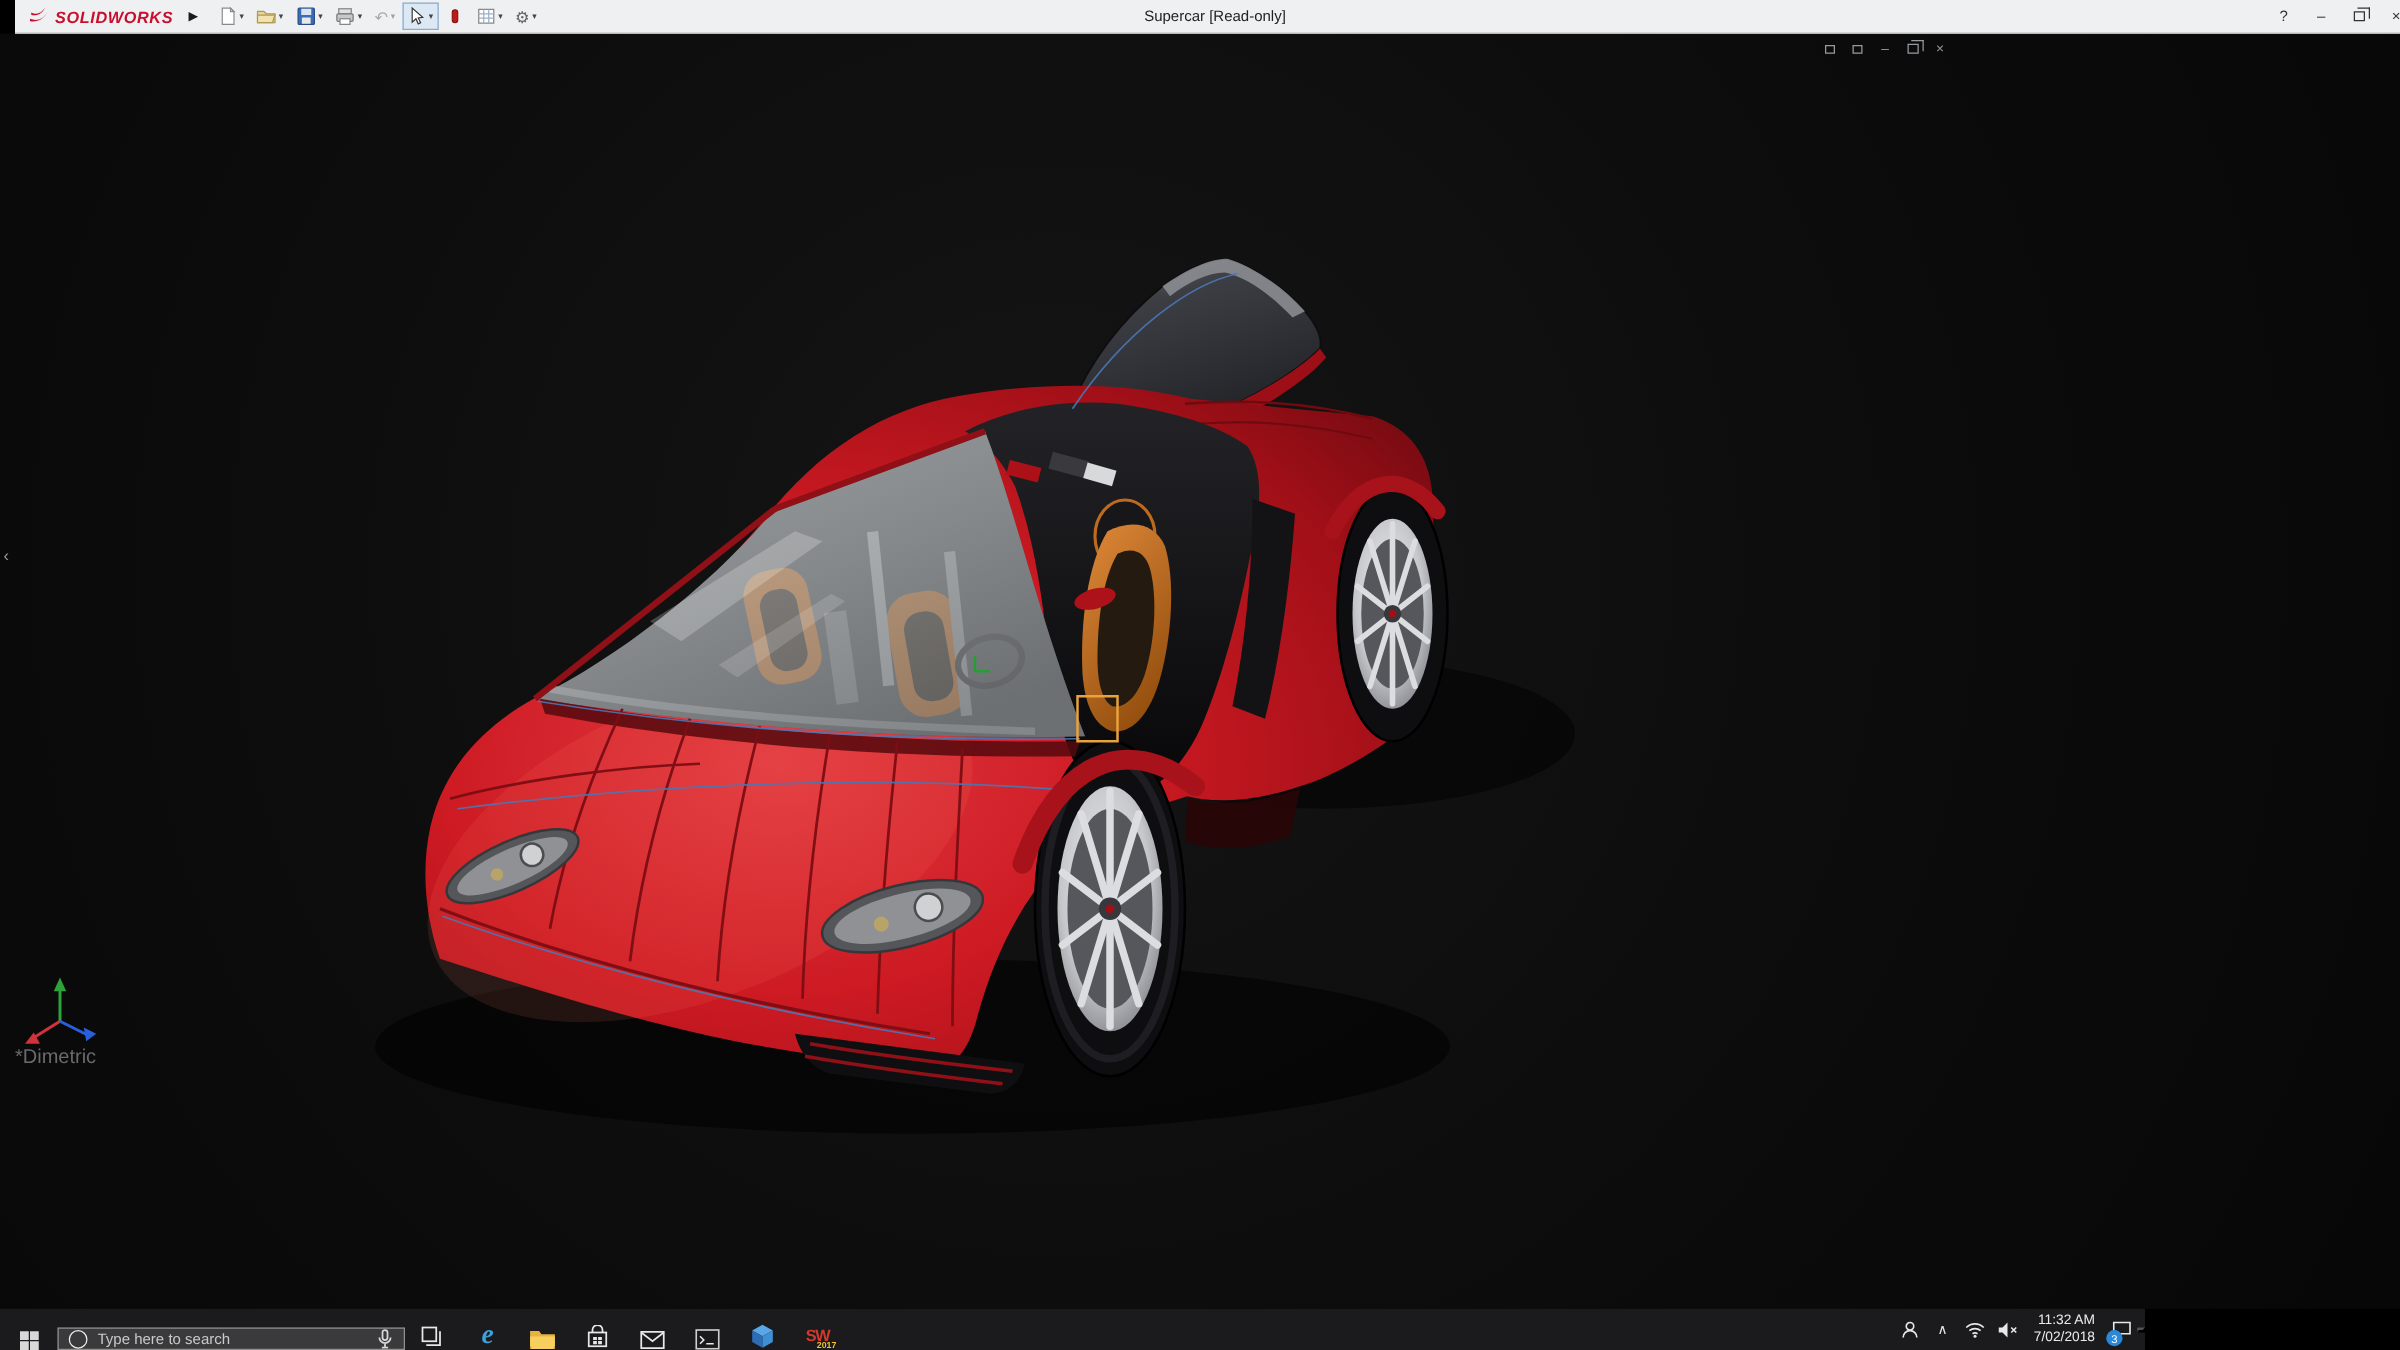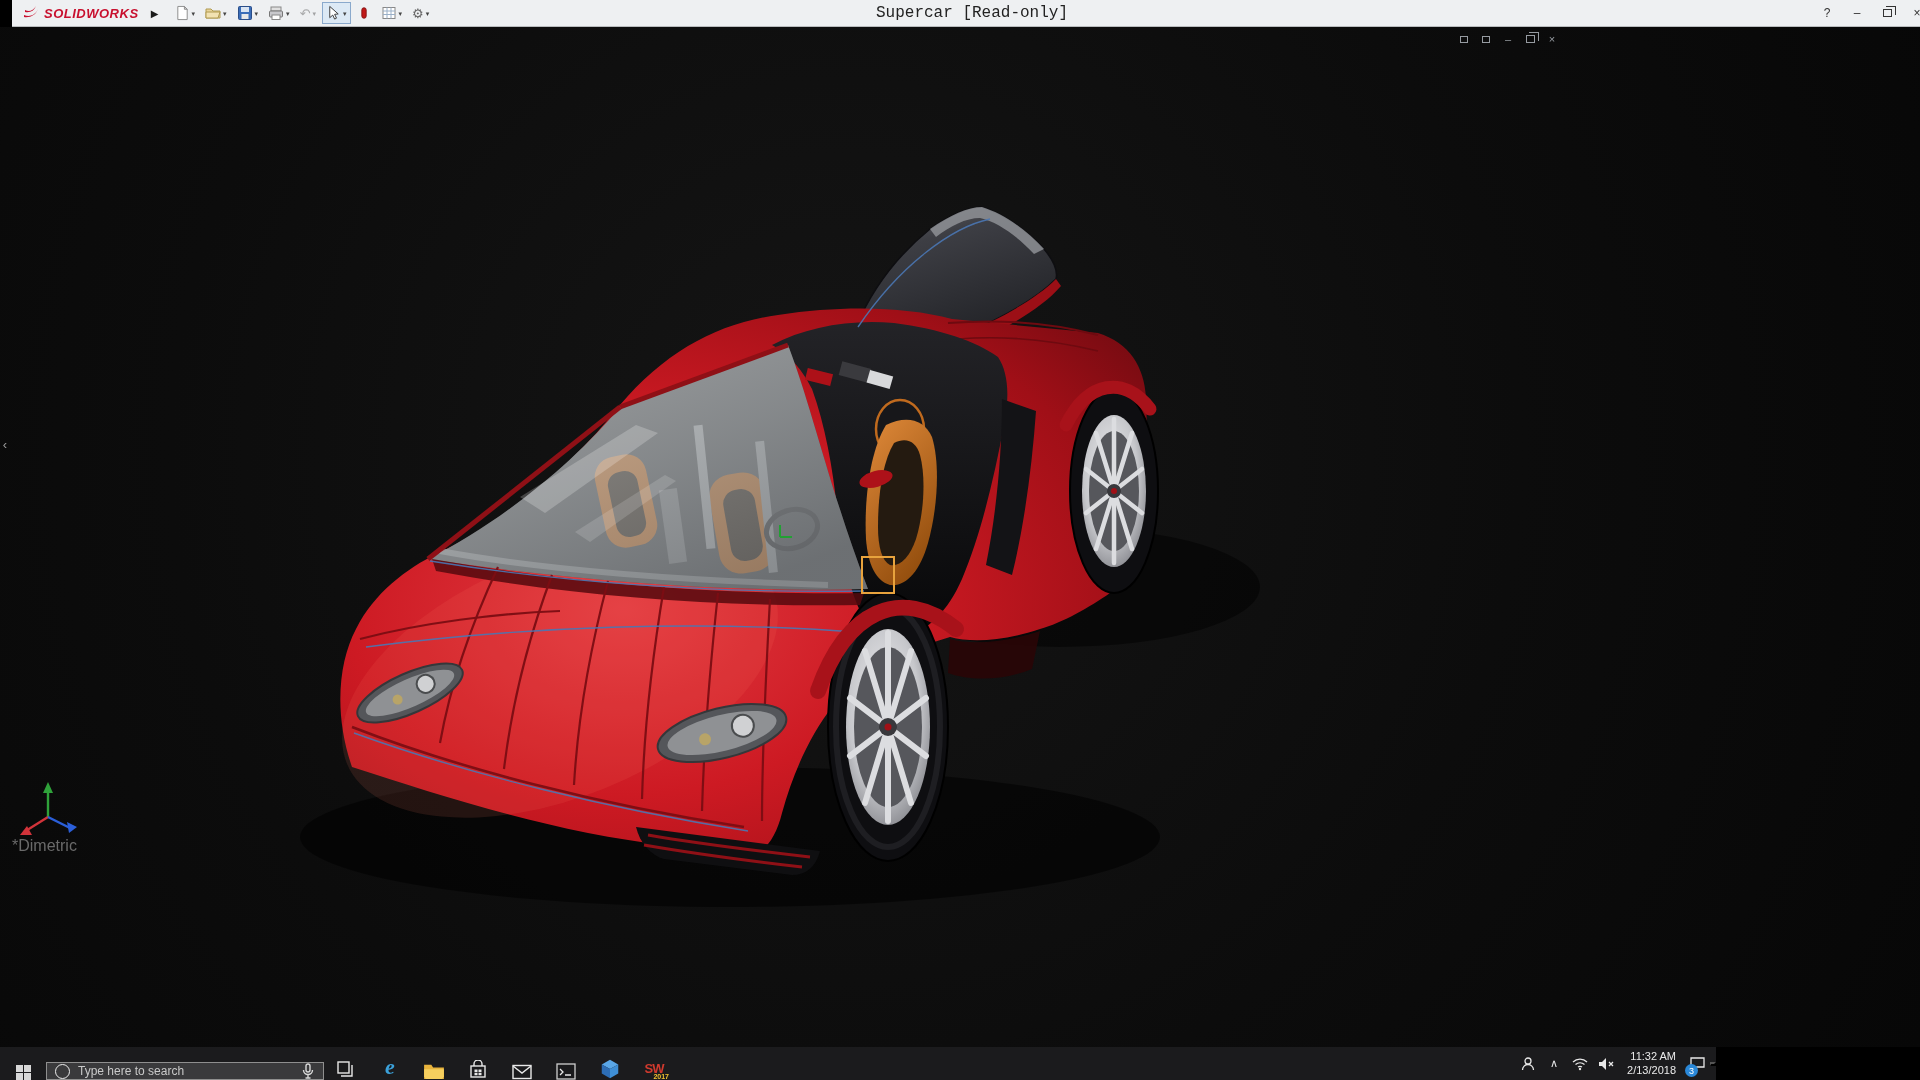--- a/index.html
+++ b/index.html
@@ -21,21 +21,21 @@
                align-items:center; justify-content:center; }
   .tools{ display:flex; align-items:center; gap:2px; margin-left:8px; }
   .tool-btn{ height:22px; display:flex; align-items:center; gap:2px;
              padding:0 3px; border:1px solid transparent; background:transparent;
              cursor:pointer; color:#555; }
   .tool-btn.grayed{ opacity:.45; }
   .tool-btn.active{ background:#dce9f5; border:1px solid #8aa9cc; }
   .caret{ font-size:7px; color:#444; line-height:1; }
   .glyph{ font-size:13px; line-height:1; }
   .tb-title{ position:absolute; left:50%; transform:translateX(-50%);
-             font-size:16px; color:#222; white-space:nowrap;font-family:Liberation Mono, monospace; }
+             font-size:12px; color:#222; white-space:nowrap; }
   .tb-right{ margin-left:auto; display:flex; align-items:center; height:100%; }
   .cap-btn{ width:30px; height:100%; display:flex; align-items:center;
             justify-content:center; border:none; background:transparent;
             color:#333; font-size:12px; cursor:pointer; }
   .rsbox{ position:relative; width:9px; height:8px; border:1px solid currentColor; display:inline-block; }
   .rsbox::before{ content:""; position:absolute; left:2px; top:-4px; width:9px; height:8px;
                   border:1px solid currentColor; border-left:none; border-bottom:none; }
 
   
   .viewport{
@@ -472,21 +472,21 @@
       </svg>
     </button>
     <button class="tray-btn">
       <svg width="17" height="14" viewBox="0 0 17 14">
         <path d="M1,5 h3 l4,-4 v12 l-4,-4 h-3 z" fill="#e8e8e8"></path>
         <path d="M11,5 l4,4 M15,5 l-4,4" stroke="#e8e8e8" stroke-width="1.3"></path>
       </svg>
     </button>
     <button class="clock">
       <span>11:32 AM</span>
-      <span>2/13/2018</span>
+      <span>7/02/2018</span>
     </button>
     <button class="tray-btn action-center">
       <svg width="17" height="16" viewBox="0 0 17 16">
         <path d="M2,2 h13 v9 h-7 l-4,3 v-3 h-2 z" fill="none" stroke="#e8e8e8" stroke-width="1.3"></path>
       </svg>
       <span class="ac-badge">3</span>
     </button>
     <button class="show-desktop"></button>
   </div>
 </div>

